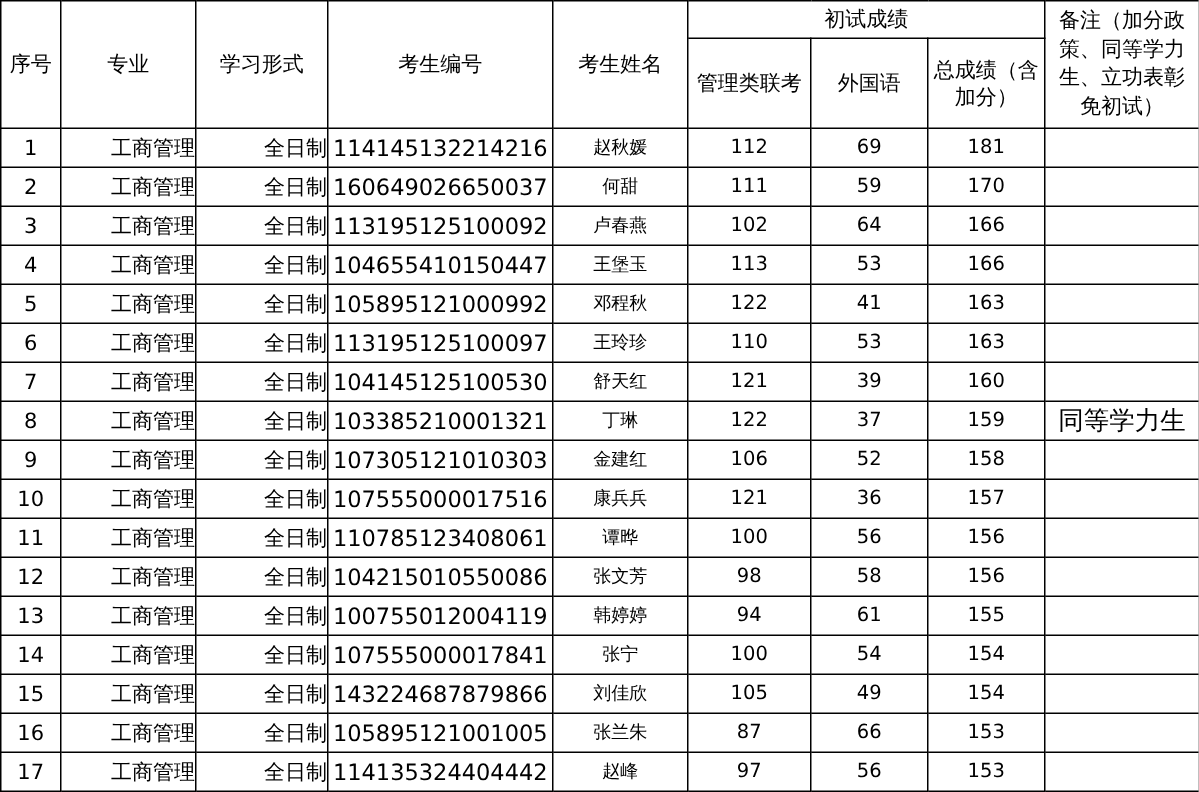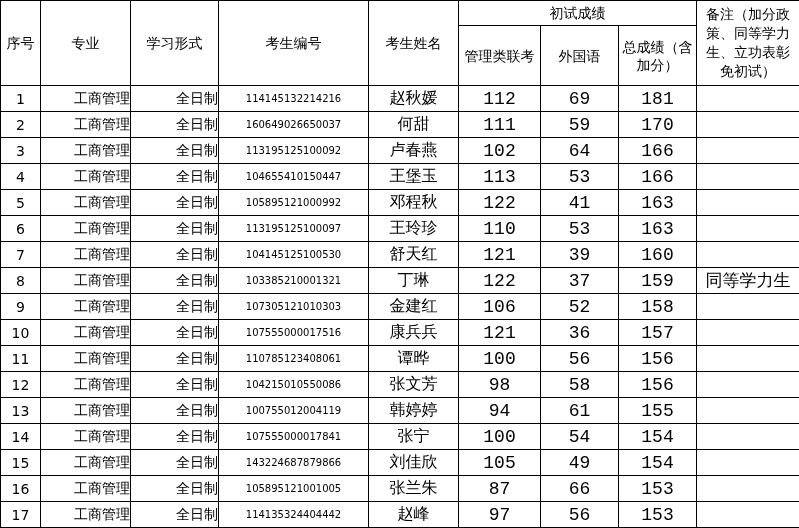--- a/index.html
+++ b/index.html
@@ -48,30 +48,29 @@
   }
   tbody td.idx {
     font-size: 14px;
   }
   tbody td.major,
   tbody td.mode {
     font-size: 14px;
     text-align: right;
   }
   tbody td.code {
-    font-size: 10px;
+    font-size: 15px;
     letter-spacing: 0px;
   }
   tbody td.name {
-    font-size: 16px;
+    font-size: 12px;
     text-align: center;
   }
   tbody td.score {
-    font-size: 18px;
-    font-family: Liberation Mono, monospace;
+    font-size: 13px;
   }
   tbody td.remark {
     font-size: 17px;
   }
   
   col.c-idx     { width: 40px; }
   col.c-major   { width: 90px; }
   col.c-mode    { width: 88px; }
   col.c-code    { width: 150px; }
   col.c-name    { width: 90px; }

